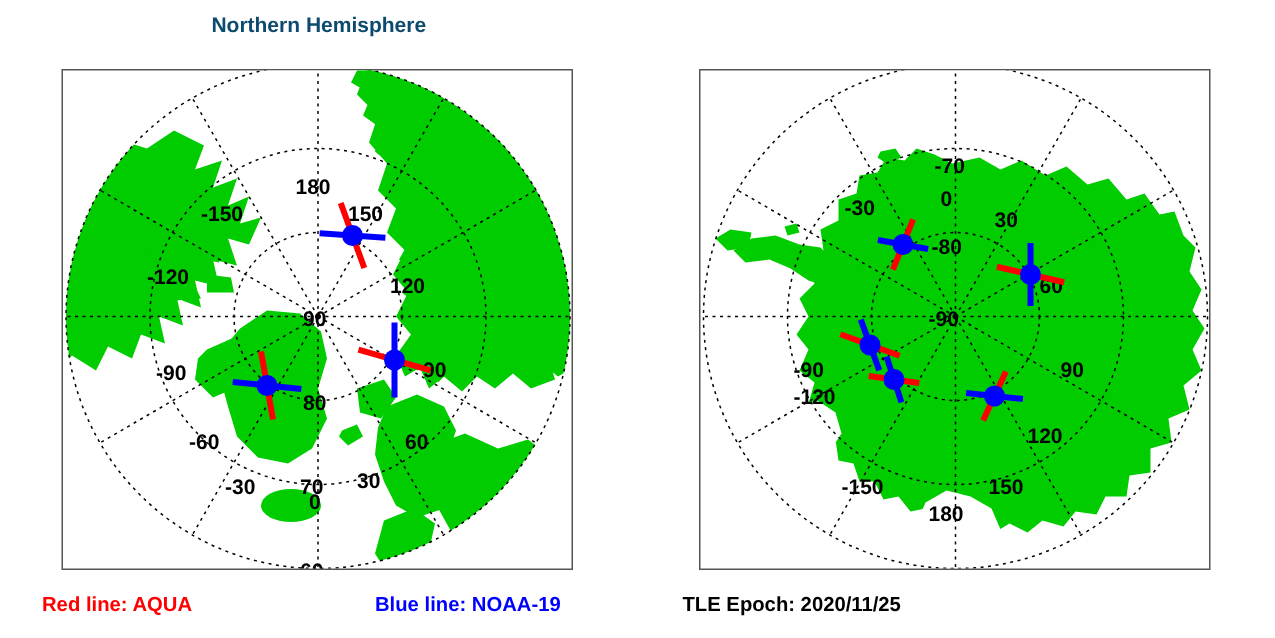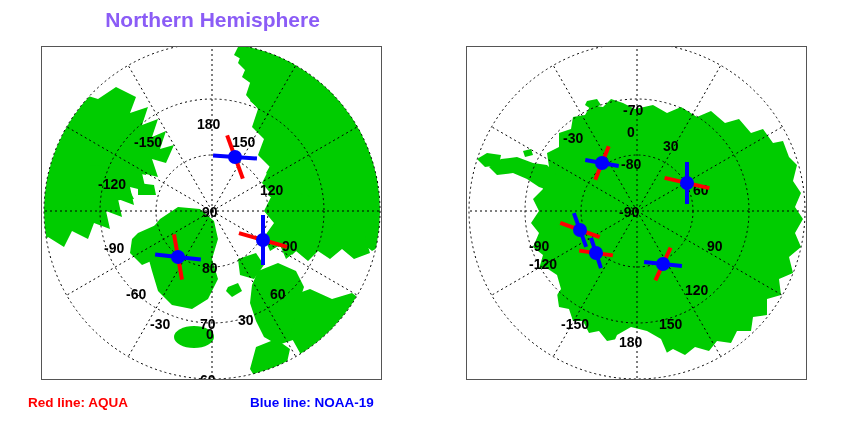--- a/index.html
+++ b/index.html
@@ -9,21 +9,21 @@
     background:#ffffff;
     font-family:"Liberation Sans",sans-serif;
     position:relative;
   }
   .panel{position:absolute;top:0;height:425px;width:425px;}
   .panel.left{left:0;}
   .panel.right{left:425px;}
   .panel-title{
     position:absolute;top:8px;left:0;width:425px;
     text-align:center;
-    font-size:21px;font-weight:bold;color:#8b5cf6;
+    font-size:14px;font-weight:bold;color:#0c4a6e;
     letter-spacing:0px;
     font-family:"Liberation Sans",sans-serif;
   }
   .plot-frame{
     position:absolute;
     border:1px solid #555555;
     background:#ffffff;
     box-sizing:border-box;
   }
   .plot-frame.left-frame{left:41px;top:46px;width:341px;height:334px;}
@@ -285,13 +285,14 @@
           <line x1="177.1040839880028" y1="215.01395919791457" x2="214.8959160119972" y2="218.98604080208543" stroke="#0000FF" stroke-width="4"></line>
           <circle cx="196" cy="217" r="7" fill="#0000FF"></circle>
         </g>
     </svg>
   </div>
 </div>
 
 <div class="footer">
   <span class="legend-item legend-red">Red line: AQUA</span>
   <span class="legend-item legend-blue">Blue line: NOAA-19</span>
+  <span class="legend-item legend-epoch">TLE Epoch: 2020/11/25</span>
 </div>
 
 </body></html>

